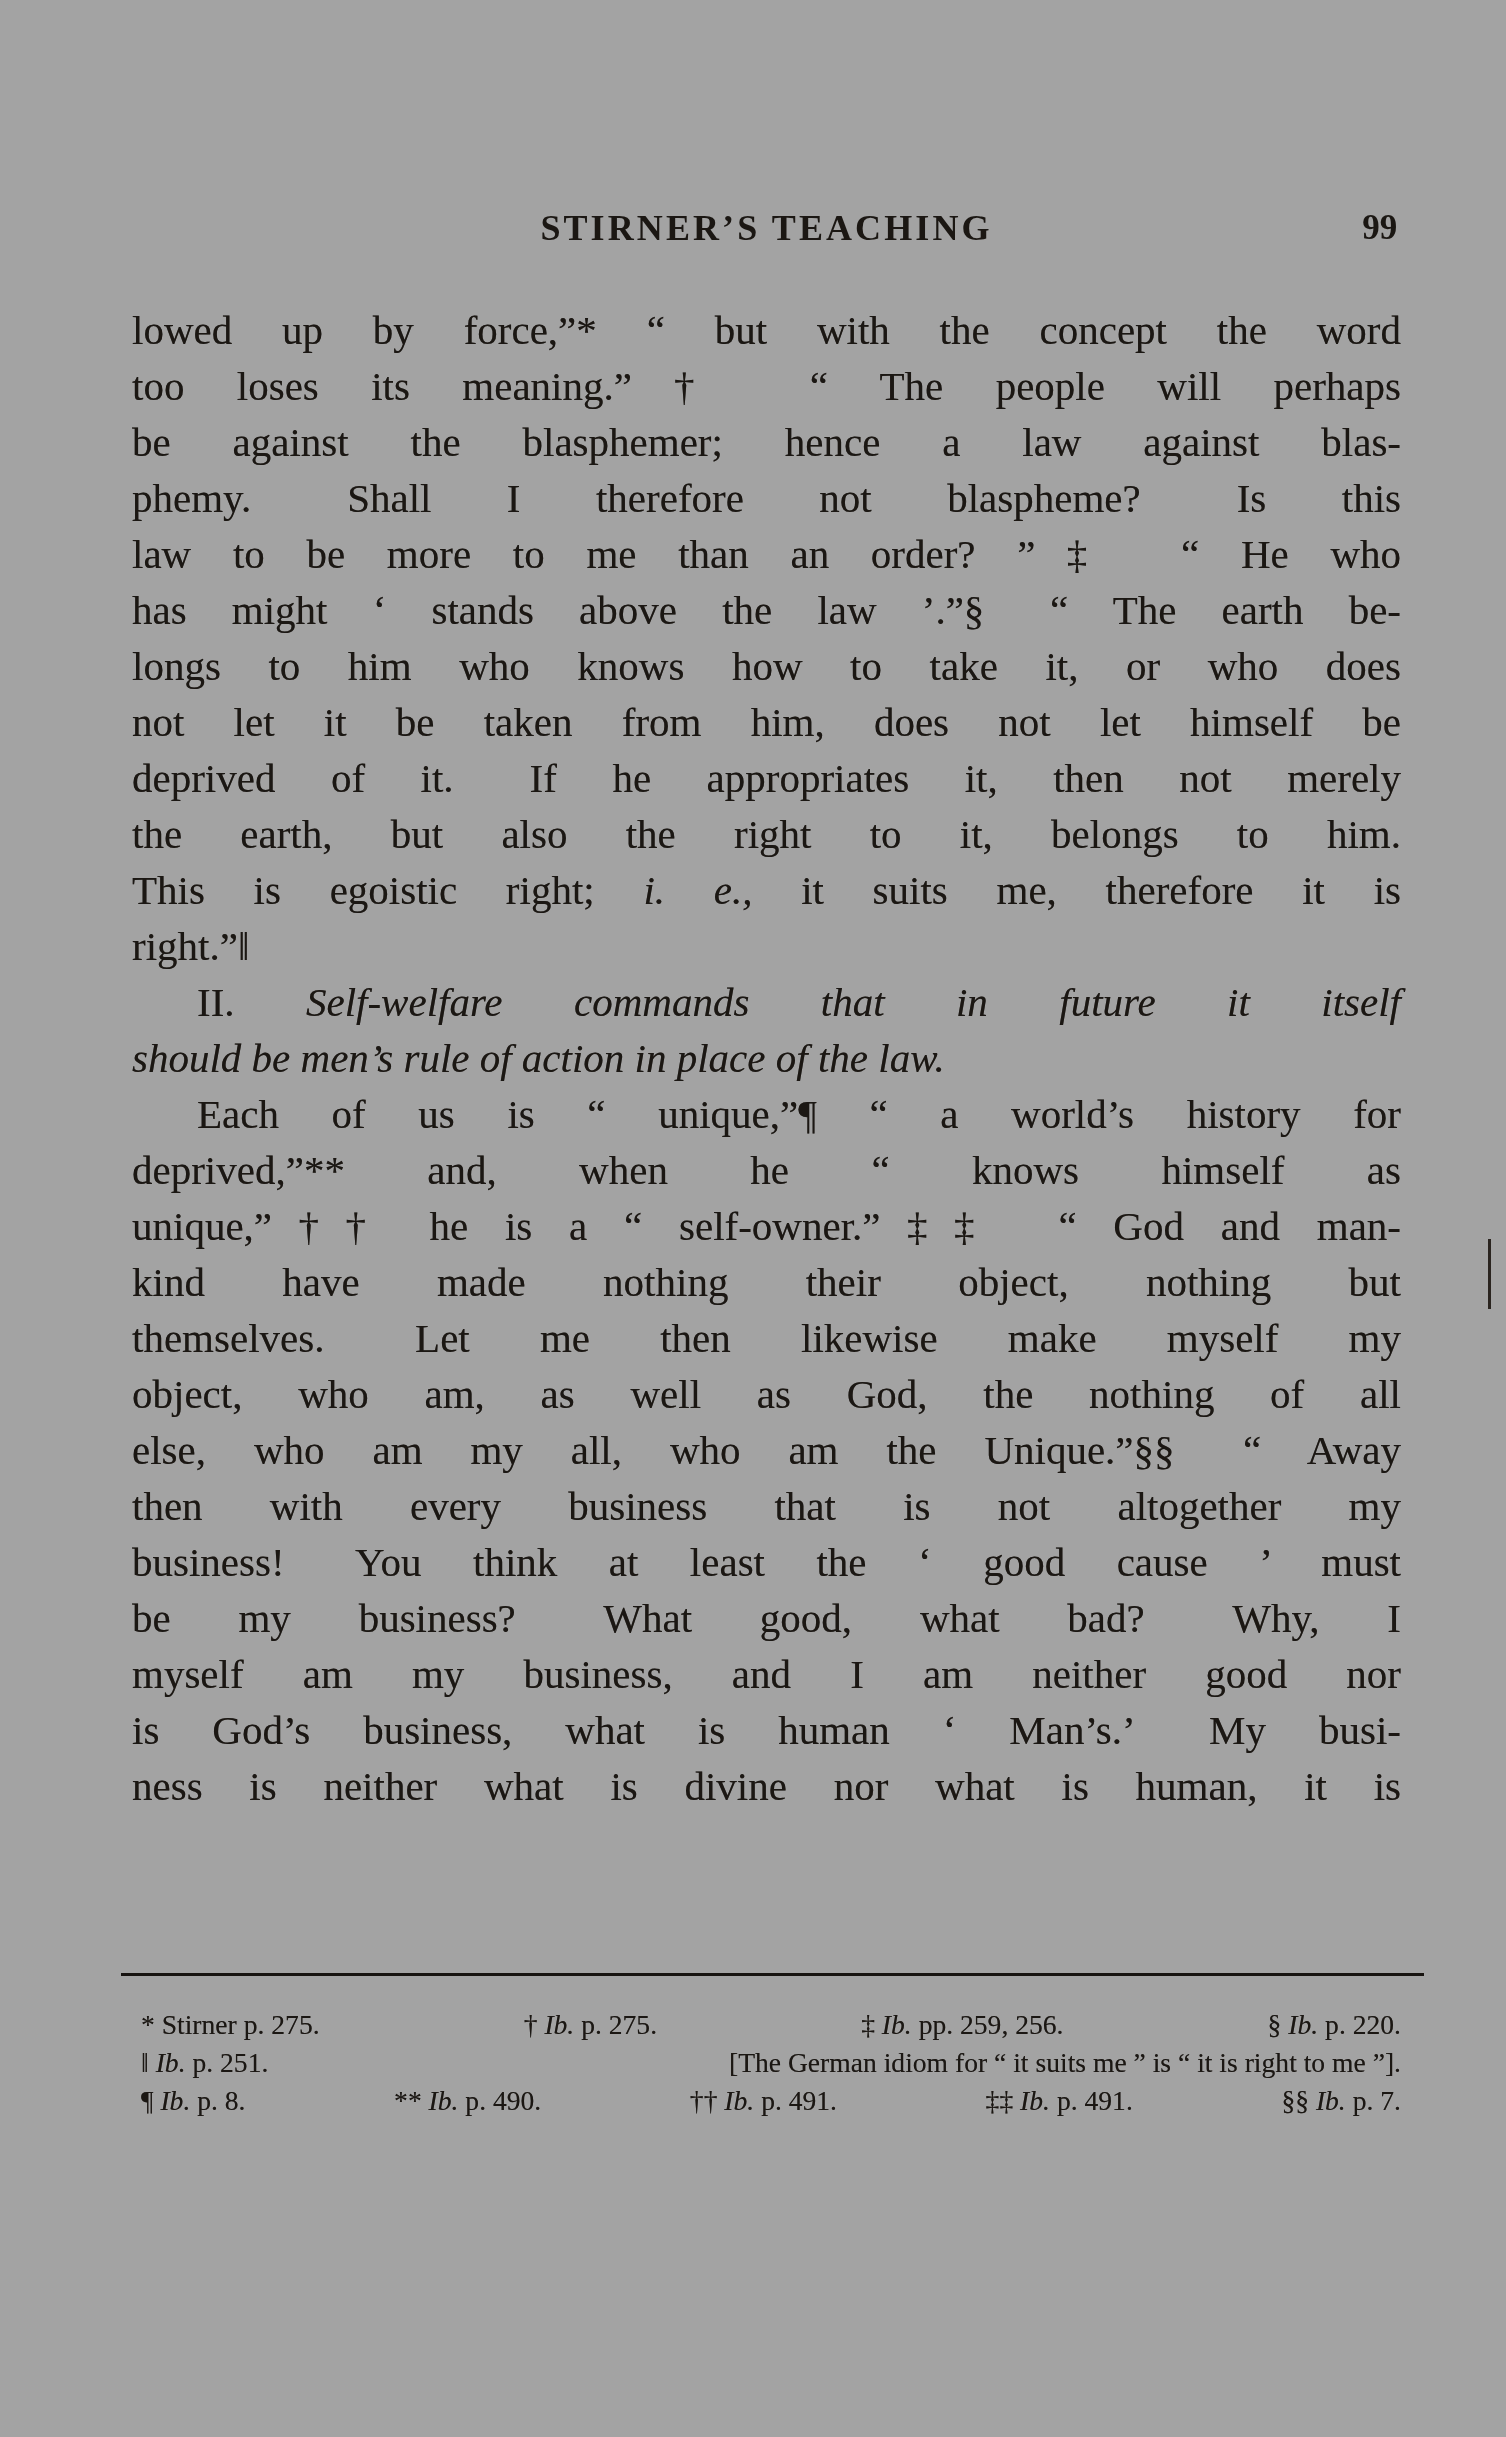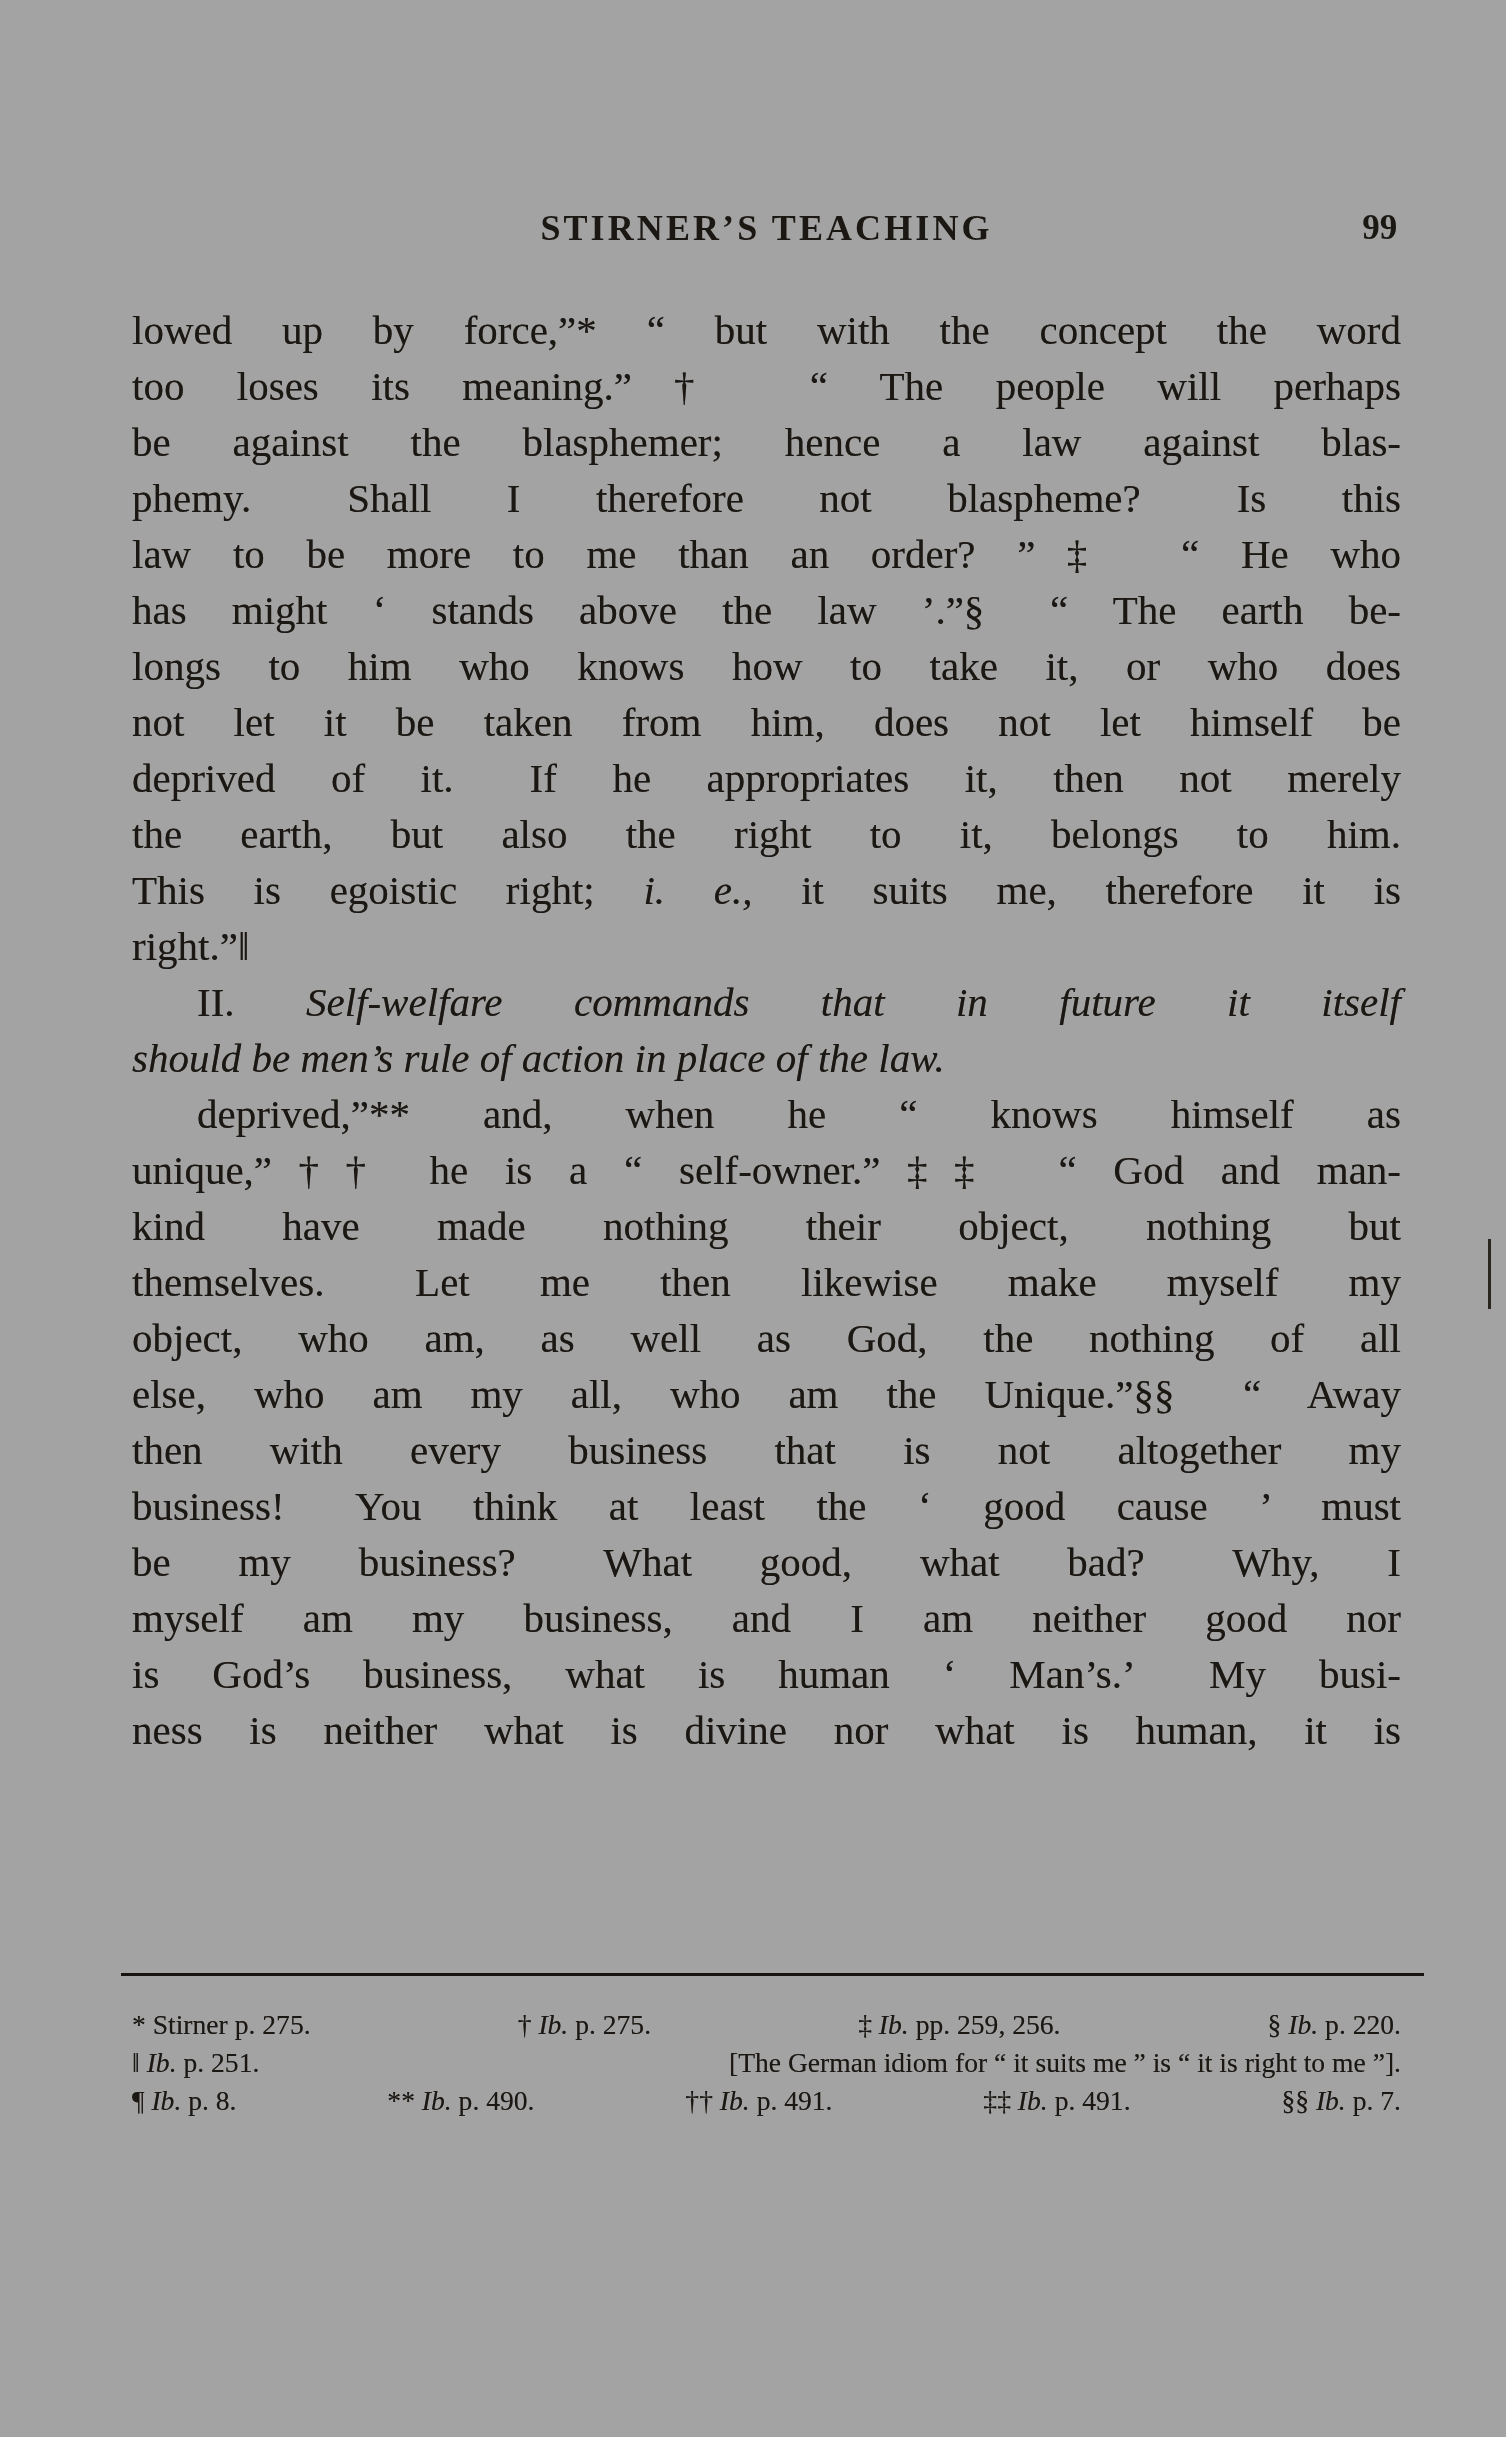--- a/index.html
+++ b/index.html
@@ -72,21 +72,21 @@
     width: 1269px;
     font-size: 27.6px;
     line-height: 38px;
     text-shadow: 0 0 0.6px rgba(27,23,19,.5);
   }
   .fn-row {
     display: flex;
     justify-content: space-between;
     white-space: nowrap;
   }
-  .fn-entry { display: inline-block; }
+  .fn-entry { display: inline-block; margin-left: 9px; }
   .scan-artifact-line {
     position: absolute;
     right: 16.3px;
     top: 1239px;
     width: 2.5px;
     height: 70px;
     background: #2a241f;
   }
 </style>
 </head>
@@ -112,20 +112,21 @@
         <div class="line"><span>deprived of it.  If he appropriates it, then not merely</span></div>
         <div class="line"><span>the earth, but also the right to it, belongs to him.</span></div>
         <div class="line"><span>This is egoistic right; </span><span class="it">i. e.,</span><span> it suits me, therefore it is</span></div>
         <div class="line short"><span>right.”‖</span></div>
       </div>
       <div class="paragraph indent">
         <div class="line"><span>II. </span><span class="it">Self-welfare commands that in future it itself</span></div>
         <div class="line short"><span class="it">should be men’s rule of action in place of the law.</span></div>
       </div>
       <div class="paragraph indent">
+        <div class="line"><span>Each of us is “ unique,”¶ “ a world’s history for</span></div>
         <div class="line"><span>deprived,”** and, when he “ knows himself as</span></div>
         <div class="line"><span>unique,”†† he is a “ self-owner.”‡‡  “ God and man-</span></div>
         <div class="line"><span>kind have made nothing their object, nothing but</span></div>
         <div class="line"><span>themselves.  Let me then likewise make myself my</span></div>
         <div class="line"><span>object, who am, as well as God, the nothing of all</span></div>
         <div class="line"><span>else, who am my all, who am the Unique.”§§  “ Away</span></div>
         <div class="line"><span>then with every business that is not altogether my</span></div>
         <div class="line"><span>business!  You think at least the ‘ good cause ’ must</span></div>
         <div class="line"><span>be my business?  What good, what bad?  Why, I</span></div>
         <div class="line"><span>myself am my business, and I am neither good nor</span></div>

